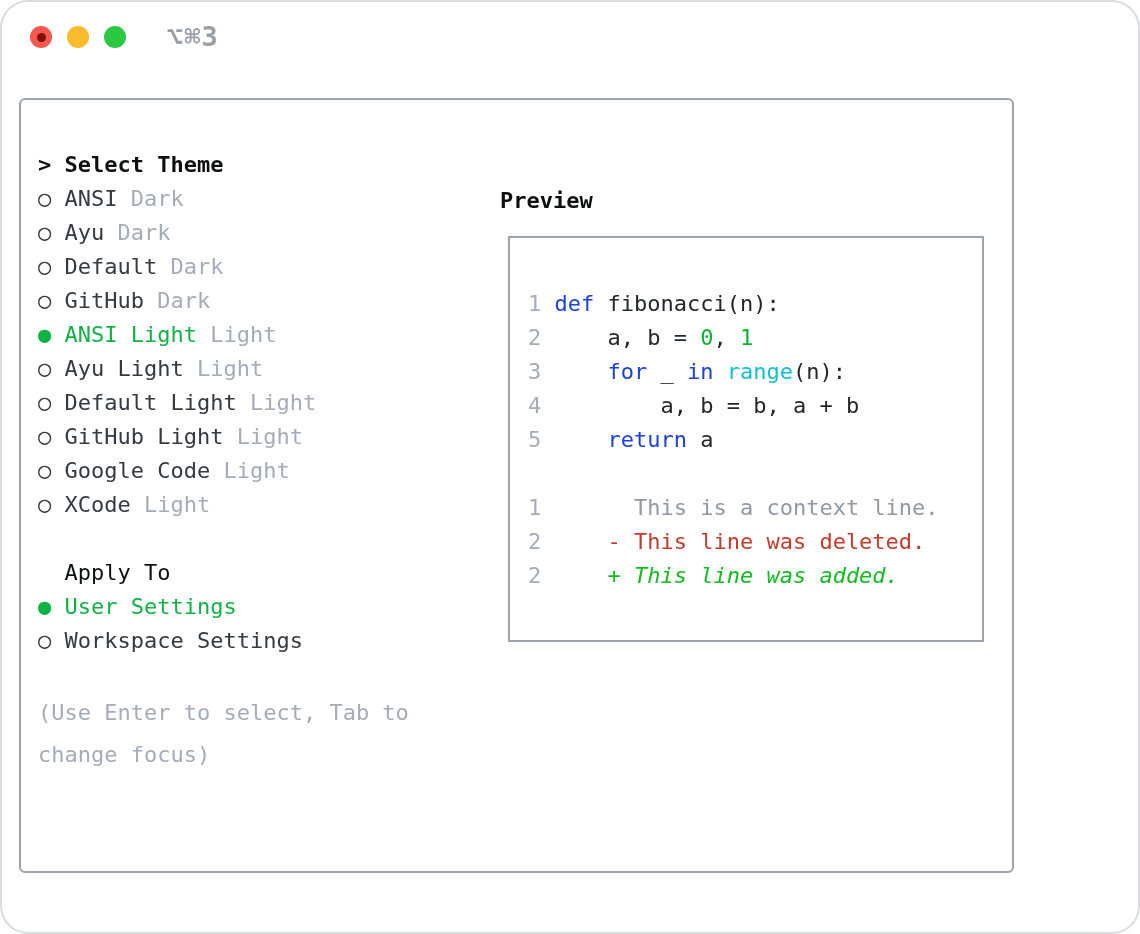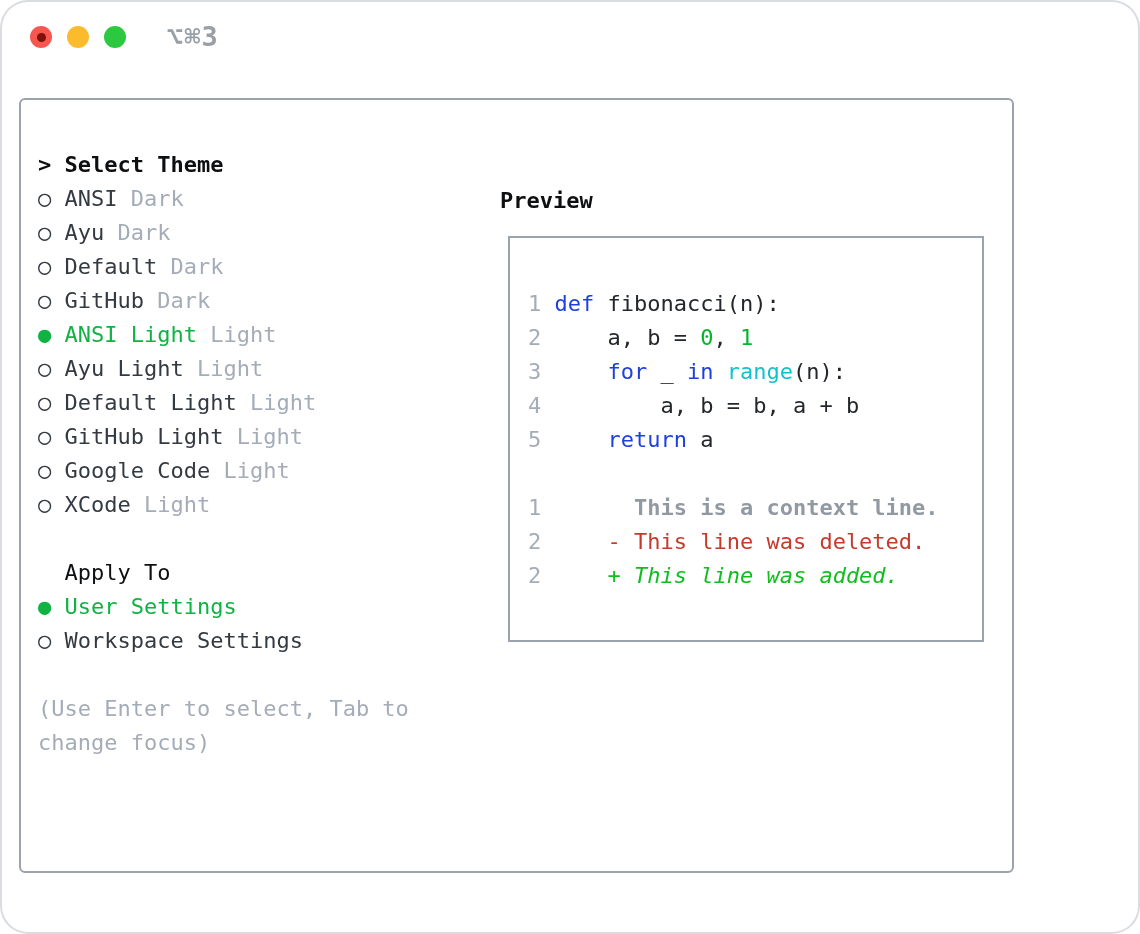--- a/index.html
+++ b/index.html
@@ -32,38 +32,38 @@
   .left-pane{position:absolute;left:17px;top:48px;font-size:22px;line-height:34px;color:var(--text_primary);}
   .row{white-space:pre;height:34px;}
   .prompt,.radio{display:inline-block;width:2ch;}
   .prompt{font-weight:bold;color:var(--text_heading);}
   .heading{font-weight:bold;color:var(--text_heading);}
   .radio{color:var(--text_primary);}
   .row.selected .radio,.row.selected .opt-name{color:var(--accent_green);}
   .tag{color:var(--text_muted);margin-left:1ch;}
   .section-title{margin-left:2ch;color:var(--text_heading);text-align:right;}
   .spacer{height:34px;}
-  .help{color:var(--text_muted);width:30ch;white-space:normal;line-height:34px;margin-top:34px;}
+  .help{color:var(--text_muted);width:30ch;white-space:normal;line-height:42px;margin-top:34px;}
 
   
   .right-pane{position:absolute;left:479px;top:48px;font-size:22px;line-height:34px;}
   .preview-title{font-weight:bold;color:var(--text_heading);height:34px;margin-top:36px;}
   .preview-box{
     margin-top:18px;margin-left:8px;
     width:476px;height:406px;box-sizing:border-box;
     border:2px solid var(--window_border);
     padding:49px 16px 0 18px;overflow:hidden;background:#fff;
   }
   .code-line{white-space:pre;height:34px;}
   .ln{display:inline-block;width:2ch;color:var(--text_muted);}
   .tok-keyword{color:var(--code_keyword);}
   .tok-builtin{color:var(--code_builtin);}
   .tok-number{color:var(--code_number);}
   .tok-fg{color:var(--code_fg);}
-  .tok-context{color:var(--diff_context);font-weight:bold;}
+  .tok-context{color:var(--diff_context);}
   .tok-deleted{color:var(--diff_deleted);}
   .tok-added{color:var(--diff_added);font-style:italic;}
 </style>
 </head>
 <body>
 
 <div class="screen">
 
   <div class="titlebar">
     <div class="lights">

